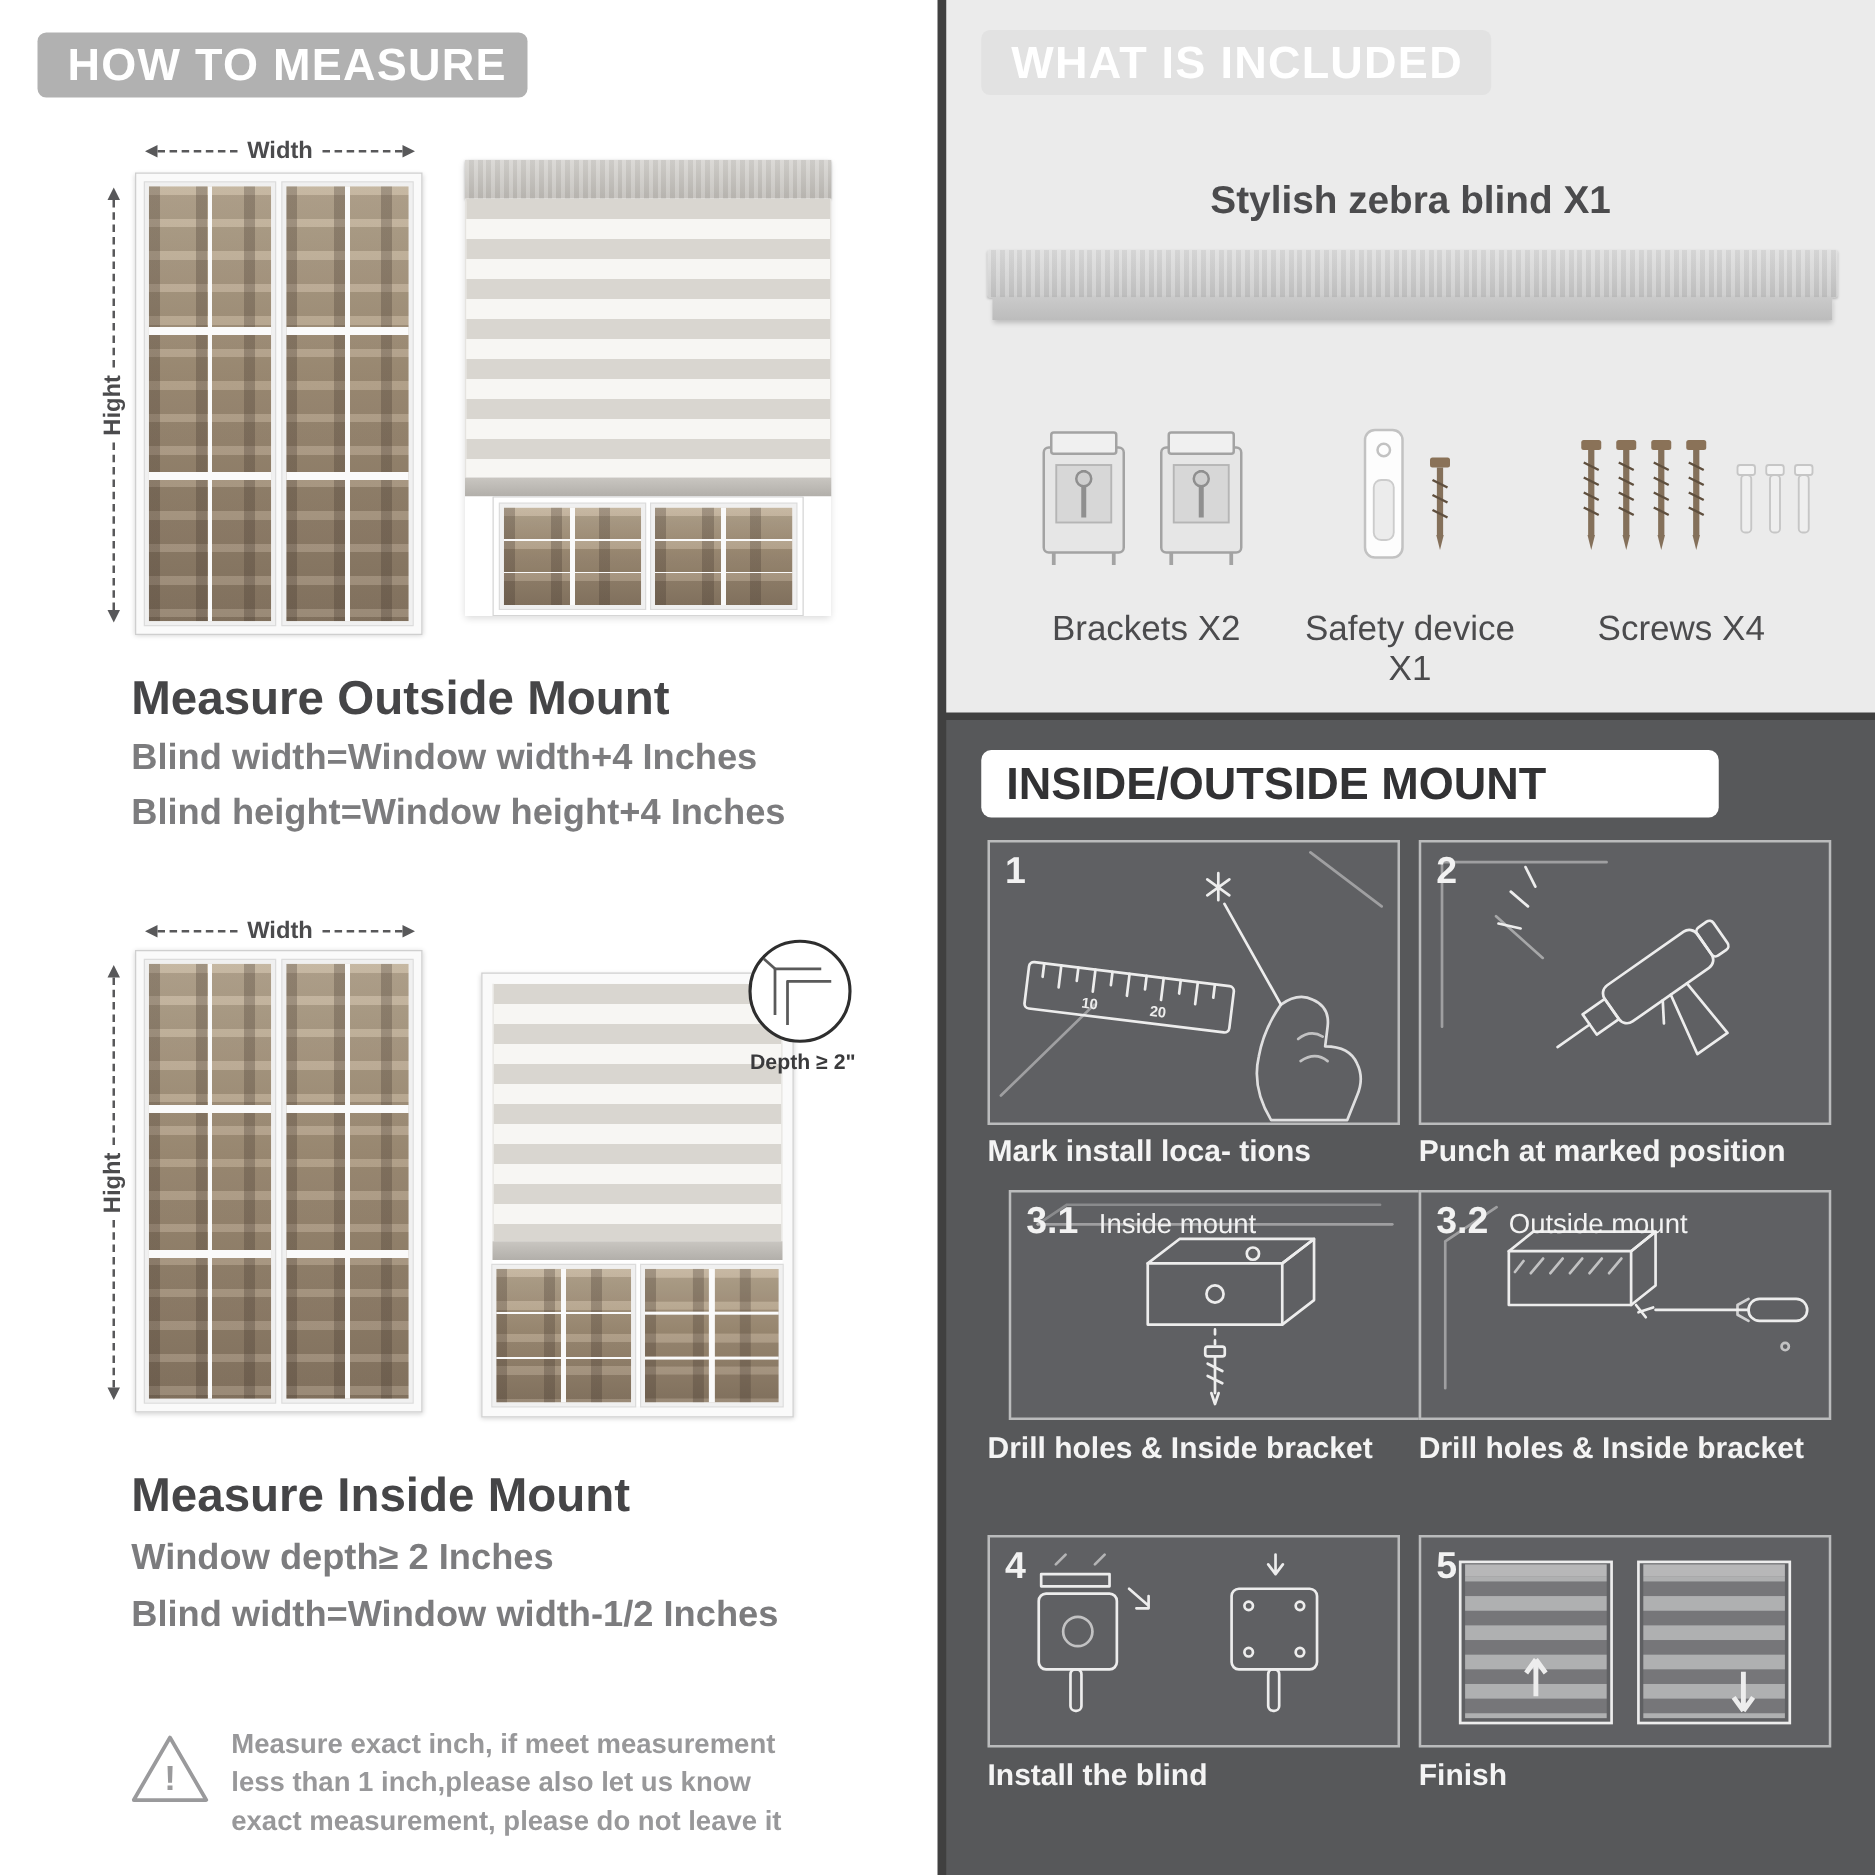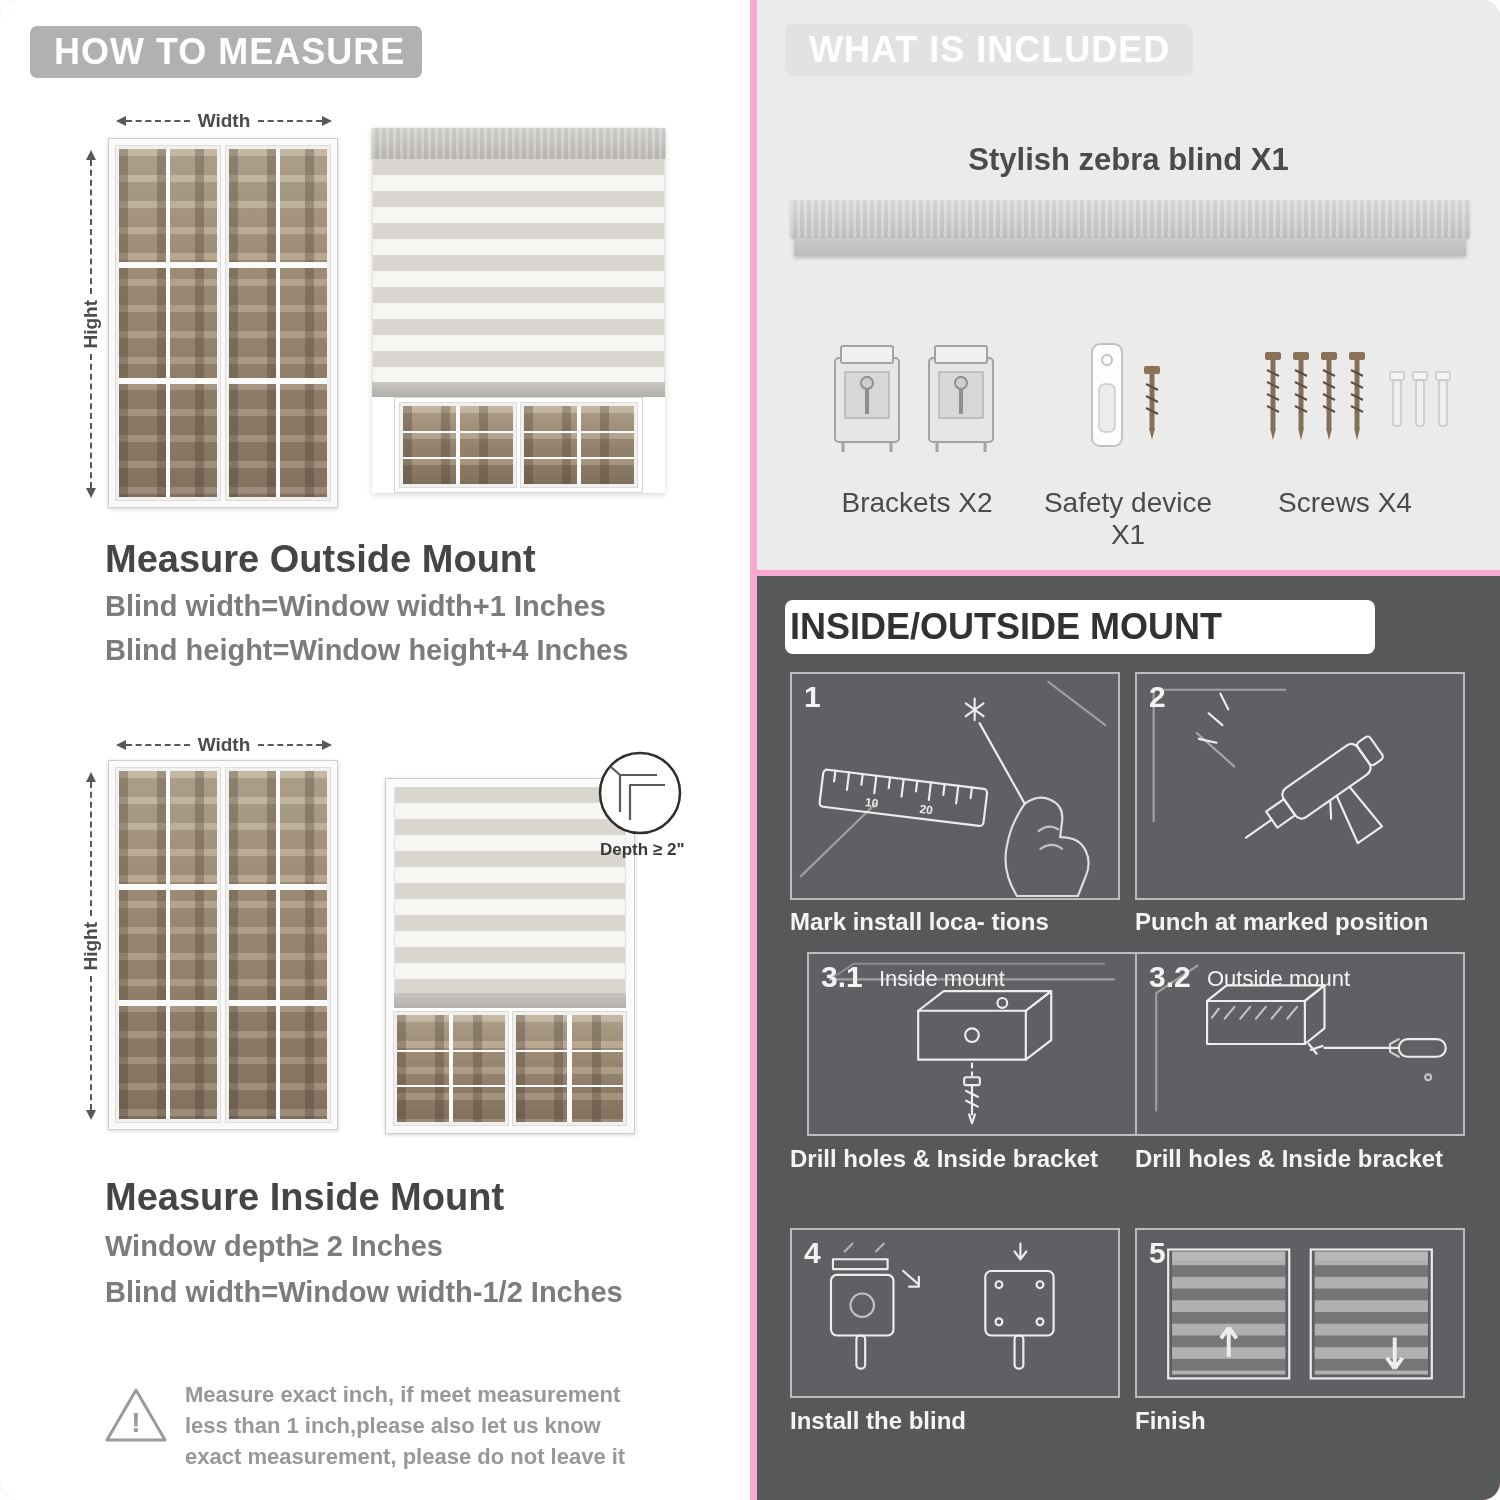--- a/index.html
+++ b/index.html
@@ -1,17 +1,17 @@
 <!DOCTYPE html>
 <html><head>
 <meta charset="utf-8">
 <style>
   * { margin:0; padding:0; box-sizing:border-box; }
   body { font-family:"Liberation Sans","DejaVu Sans",sans-serif; background:#fff; }
-  .page { position:relative; width:1500px; height:1500px; background:#f9a8d4; overflow:hidden;border-radius:18px; }
+  .page { position:relative; width:1500px; height:1500px; background:#404040; overflow:hidden; }
 
   
   .h2 { position:absolute; font-size:38px; font-weight:bold; color:#454547; }
   .formula { position:absolute; font-size:29px; font-weight:bold; color:#7c7c7e; }
 
   
   .left { position:absolute; left:0; top:0; width:750px; height:1500px; background:#fff; }
   .banner-gray { position:absolute; left:30px; top:26px; width:392px; height:52px; background:#b1b1b1;
                  border-radius:7px; color:#fff; font-size:36px; font-weight:bold; line-height:52px;
                  padding-left:24px; letter-spacing:1px; }
@@ -73,21 +73,21 @@
   .hr-front { height:18px; width:672px; margin-left:4px; box-shadow:0 2px 4px rgba(0,0,0,.2);
     background:linear-gradient(180deg,#cacaca,#bcbcbc); }
   .inc-item { position:absolute; }
   .inc-label { position:absolute; top:487px; width:200px; text-align:center;
                font-size:28px; font-weight:normal; color:#4b4b4d; }
 
   
   .right-bottom { position:absolute; left:757px; top:576px; width:743px; height:924px; background:#57585a; }
   .mount-header { position:absolute; left:28px; top:24px; width:590px; height:54px; background:#fff;
                   border-radius:8px; color:#323234; font-size:36px; font-weight:bold; line-height:54px;
-                  padding-left:5px; }
+                  padding-left:20px; }
   .panel { position:absolute; width:330px; background:#5f6063; border:2px solid #babbbc; }
   .panel .art { position:absolute; inset:0; width:100%; height:100%; }
   .num { position:absolute; left:12px; top:6px; color:#f2f2f2; font-size:30px; font-weight:bold; }
   .ptitle { position:absolute; left:70px; top:12px; color:#f2f2f2; font-size:22px; font-weight:normal;text-align:center; }
   .caption { position:absolute; width:330px; color:#f4f4f4; font-size:24px; font-weight:bold; }
 </style>
 </head>
 <body>
 
 <div class="page">
@@ -121,21 +121,21 @@
       <div class="rail-top"></div>
       <div class="zebra" style="height:223px"></div>
       <div class="rail-bottom"></div>
       <div class="under-window">
         <div class="sash"></div>
         <div class="sash"></div>
       </div>
     </div>
 
     <div class="h2" style="left:105px;top:538px">Measure Outside Mount</div>
-    <div class="formula" style="left:105px;top:590px">Blind width=Window width+1 Inches</div>
+    <div class="formula" style="left:105px;top:590px">Blind width=Window width+4 Inches</div>
     <div class="formula" style="left:105px;top:634px">Blind height=Window height+4 Inches</div>
 
     <div class="h-arrow" style="left:116px;top:736px;width:216px">
       <span class="ah ah-left"></span>
       <span class="dash"></span>
       <span class="dim">Width</span>
       <span class="dash"></span>
       <span class="ah ah-right"></span>
     </div>
 

